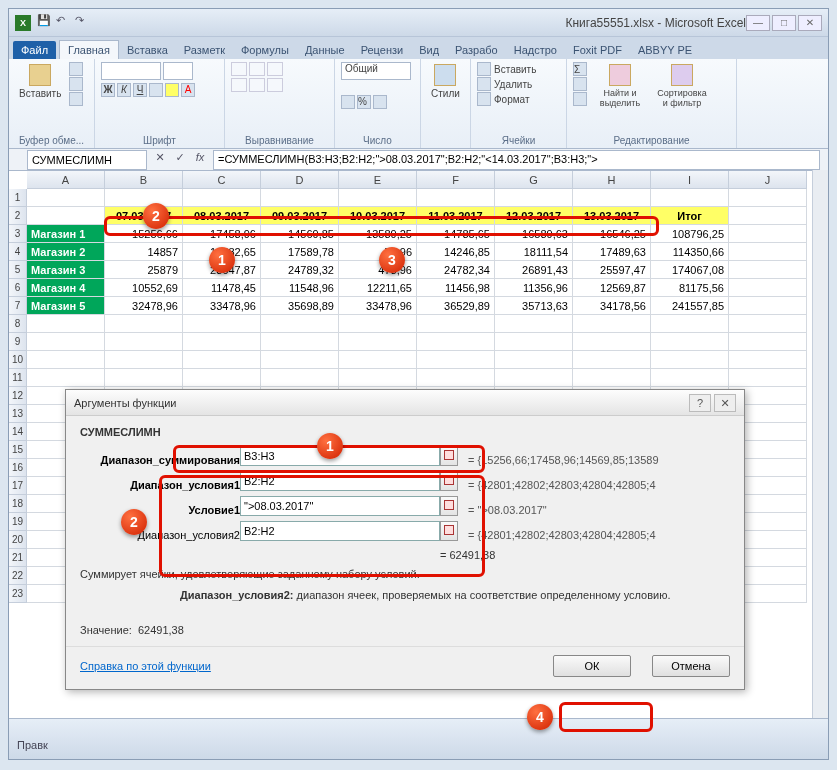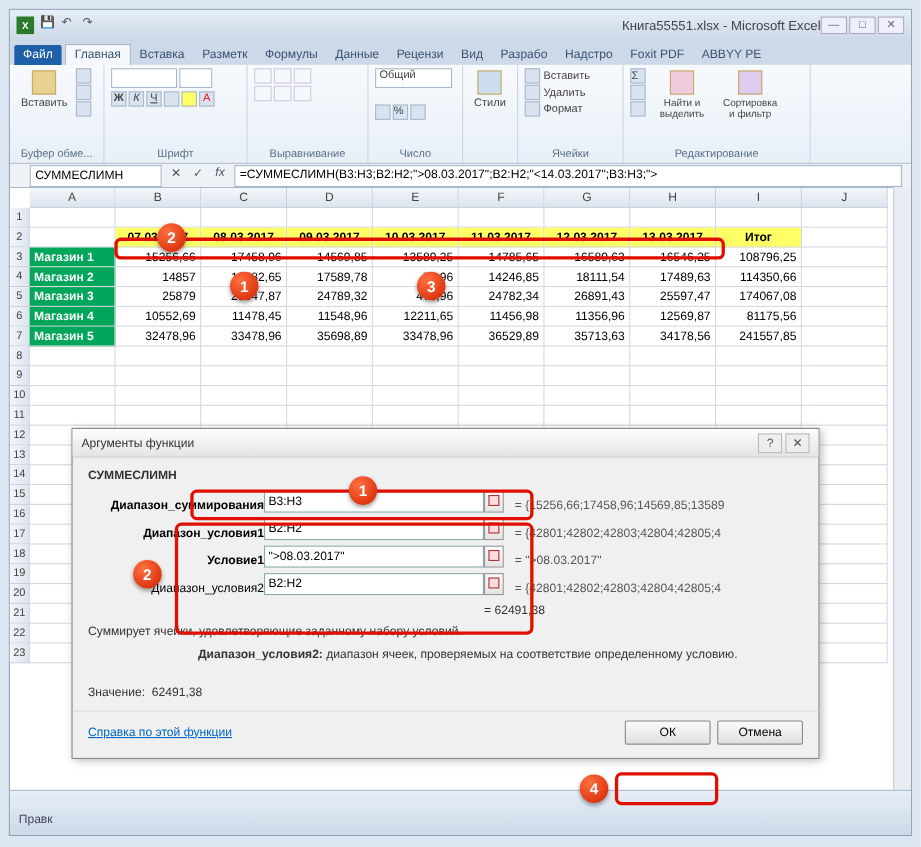--- a/index.html
+++ b/index.html
@@ -60,21 +60,21 @@
 .arg-row input { width: 200px; height: 20px; border: 1px solid #8aa; padding: 0 3px; font-size: 11px; }
 .arg-row .refbtn { width: 18px; height: 20px; border: 1px solid #999; background: linear-gradient(#fafafa,#e4e4e4); position: relative; }
 .arg-row .refbtn::after { content: ''; position: absolute; left: 3px; top: 3px; width: 8px; height: 8px; border: 1px solid #a33; background: #fdd; }
 .arg-row .aval { color: #555; font-size: 11px; white-space: nowrap; overflow: hidden; flex: 1; margin-left: 10px; }
 .result-line { margin: 8px 0 6px 0; padding-left: 360px; color: #333; }
 .desc { color: #333; margin: 6px 0; line-height: 1.4; }
 .desc b { font-weight: bold; margin-top: 48px; }
 .val-line { margin-top: 20px; color: #333; }
 .dlg-footer { display: flex; align-items: center; padding: 8px 14px 12px 14px; border-top: 1px solid #ddd; }
 .dlg-footer a { color: #0066cc; font-size: 11px; flex: 1; }
-.dlg-footer button { width: 78px; height: 22px; margin-left: 6px; border: 1px solid #888; background: linear-gradient(#fafafa,#e0e0e0); font-size: 11px; border-radius: 2px; }
+.dlg-footer button { width: 78px; height: 22px; margin-left: 21px; border: 1px solid #888; background: linear-gradient(#fafafa,#e0e0e0); font-size: 11px; border-radius: 2px; }
 .marker { position: absolute; width: 26px; height: 26px; background: radial-gradient(circle at 35% 30%, #ff7040, #d02000); border-radius: 50%; color: #fff; font-weight: bold; font-size: 14px; text-align: center; line-height: 26px; box-shadow: 0 2px 4px rgba(0,0,0,.4); z-index: 50; }
 .red-box { position: absolute; border: 3px solid #e01000; border-radius: 6px; z-index: 40; pointer-events: none; }
 .statusbar { position: absolute; bottom: 0; left: 0; right: 0; height: 20px; background: linear-gradient(#e6eef7,#cdd9e8); border-top: 1px solid #aab8cc; font-size: 11px; color: #445; padding: 20px 8px; }
 .scroll-v { position: absolute; right: 0; top: 161px; bottom: 20px; width: 16px; background: #e9edf2; border-left: 1px solid #c5cedb; }
 </style>
 </head>
 <body>
 
 <div class="window">
   <div class="titlebar">

